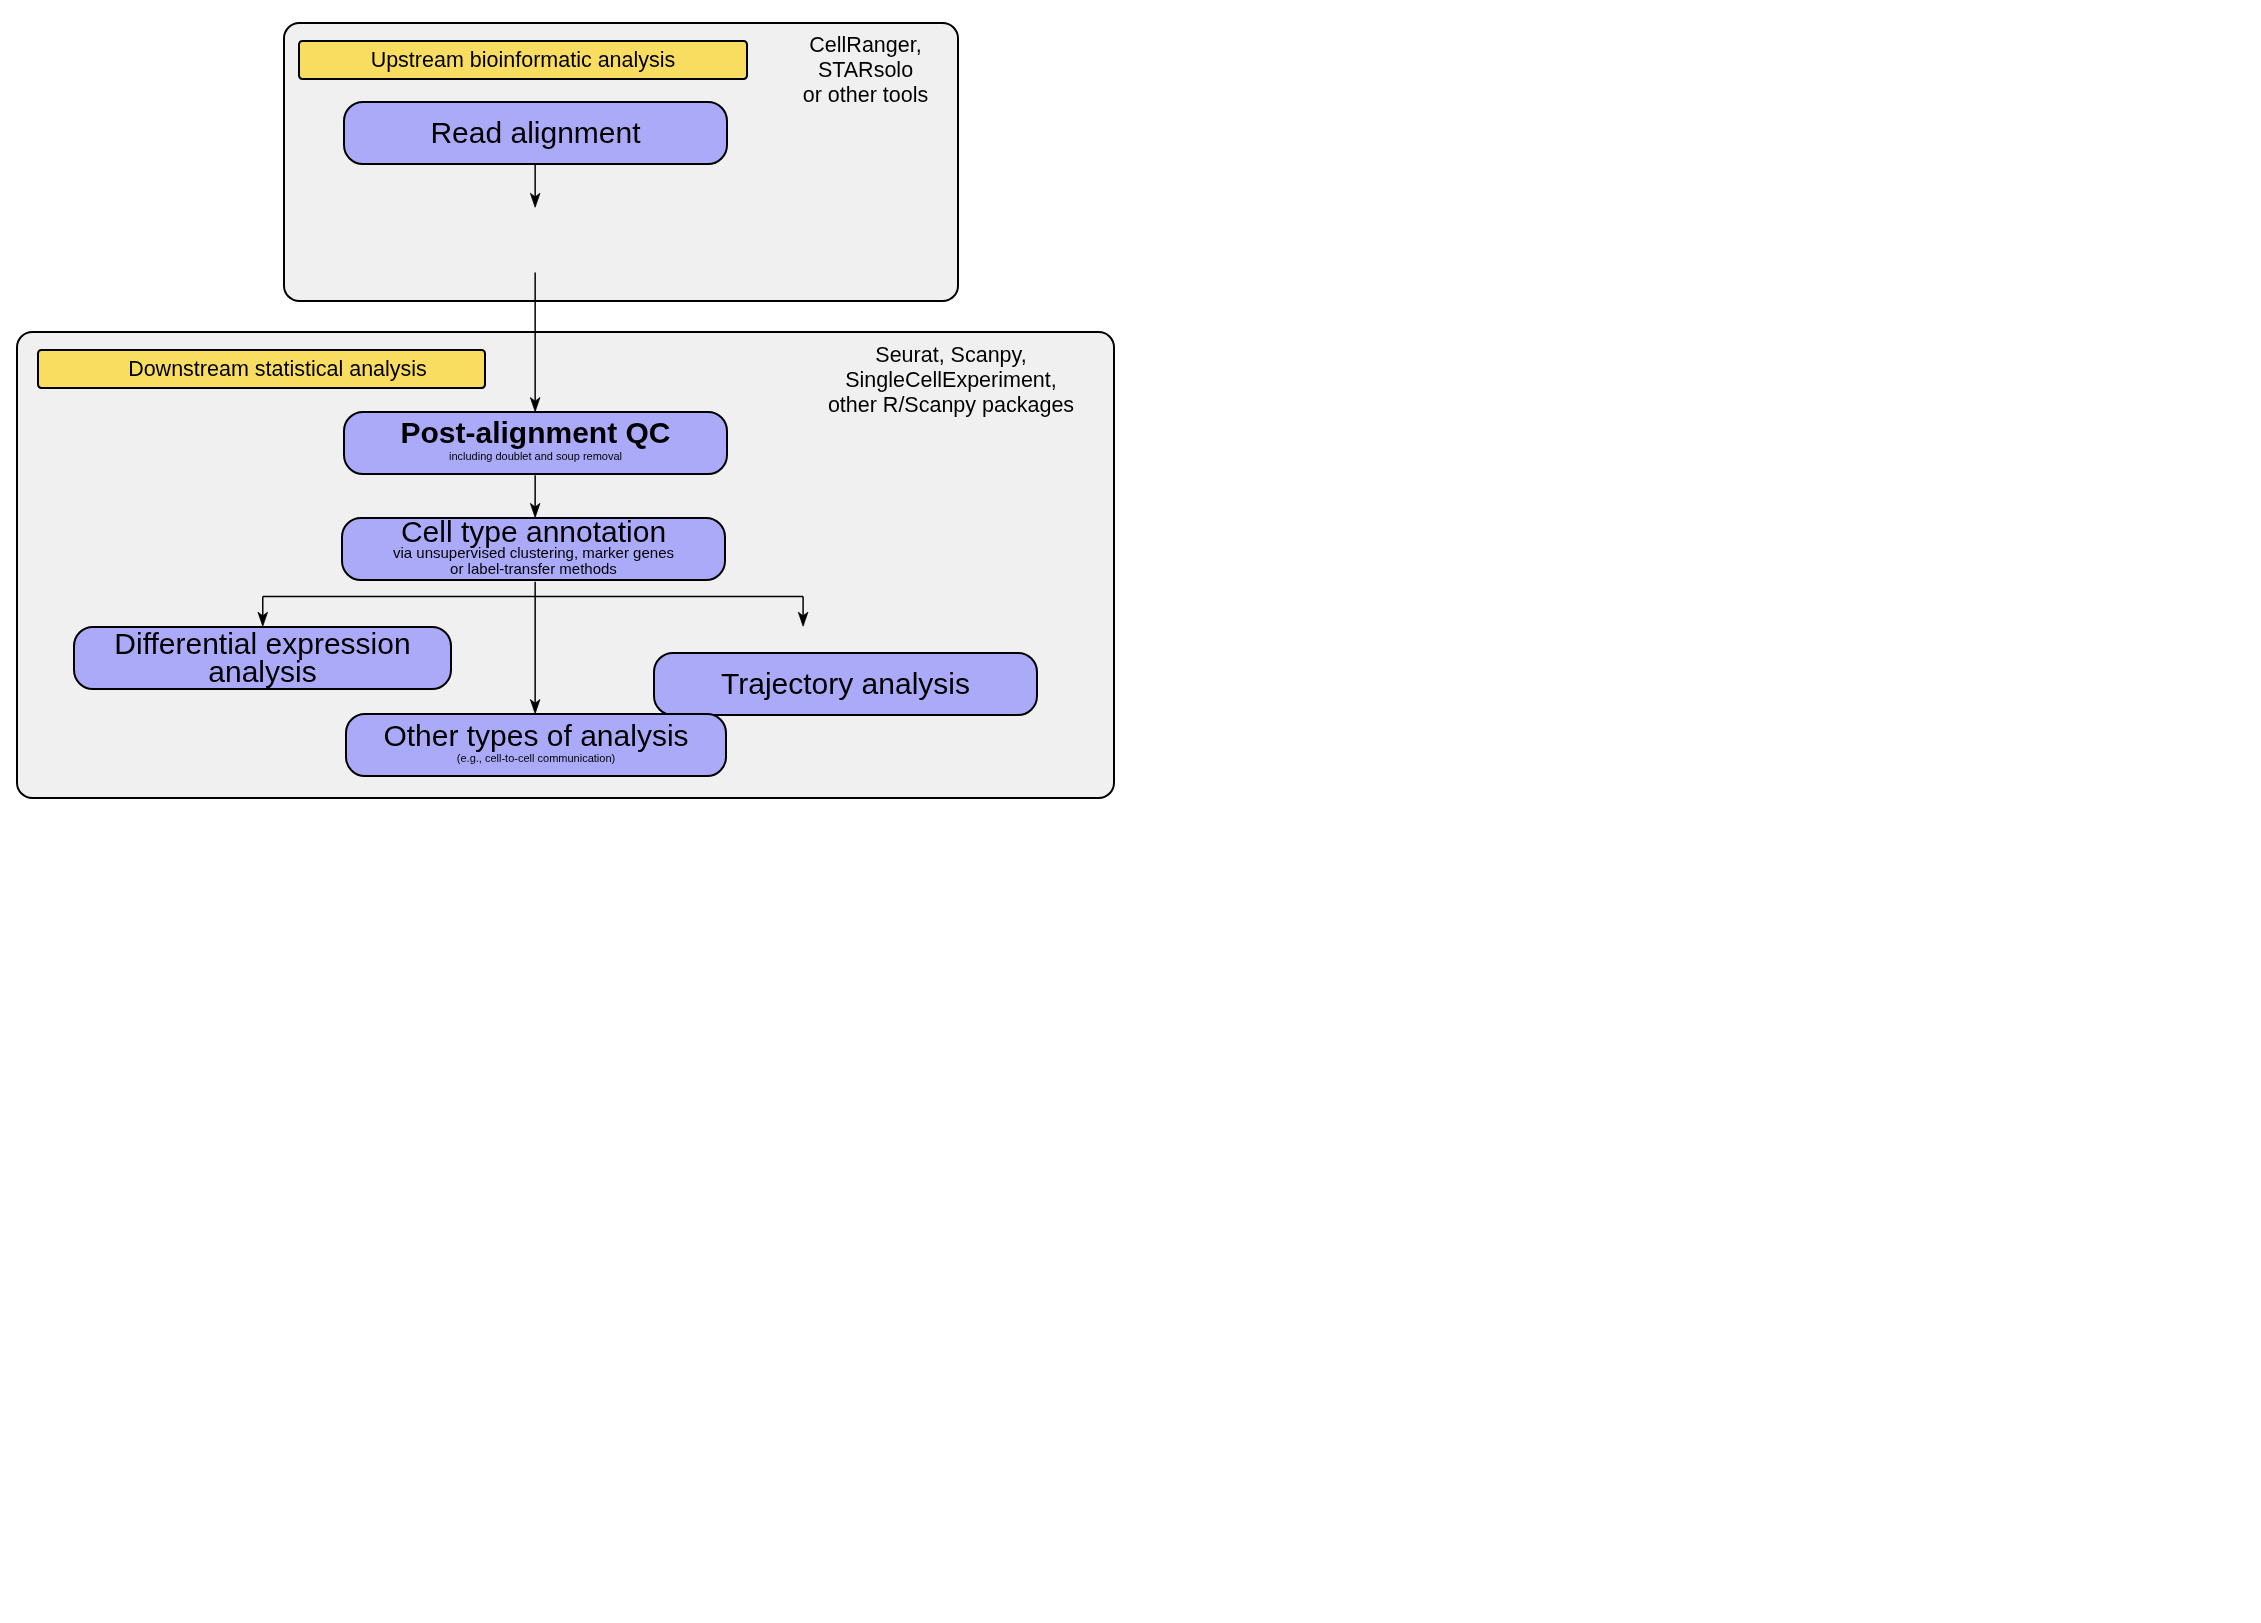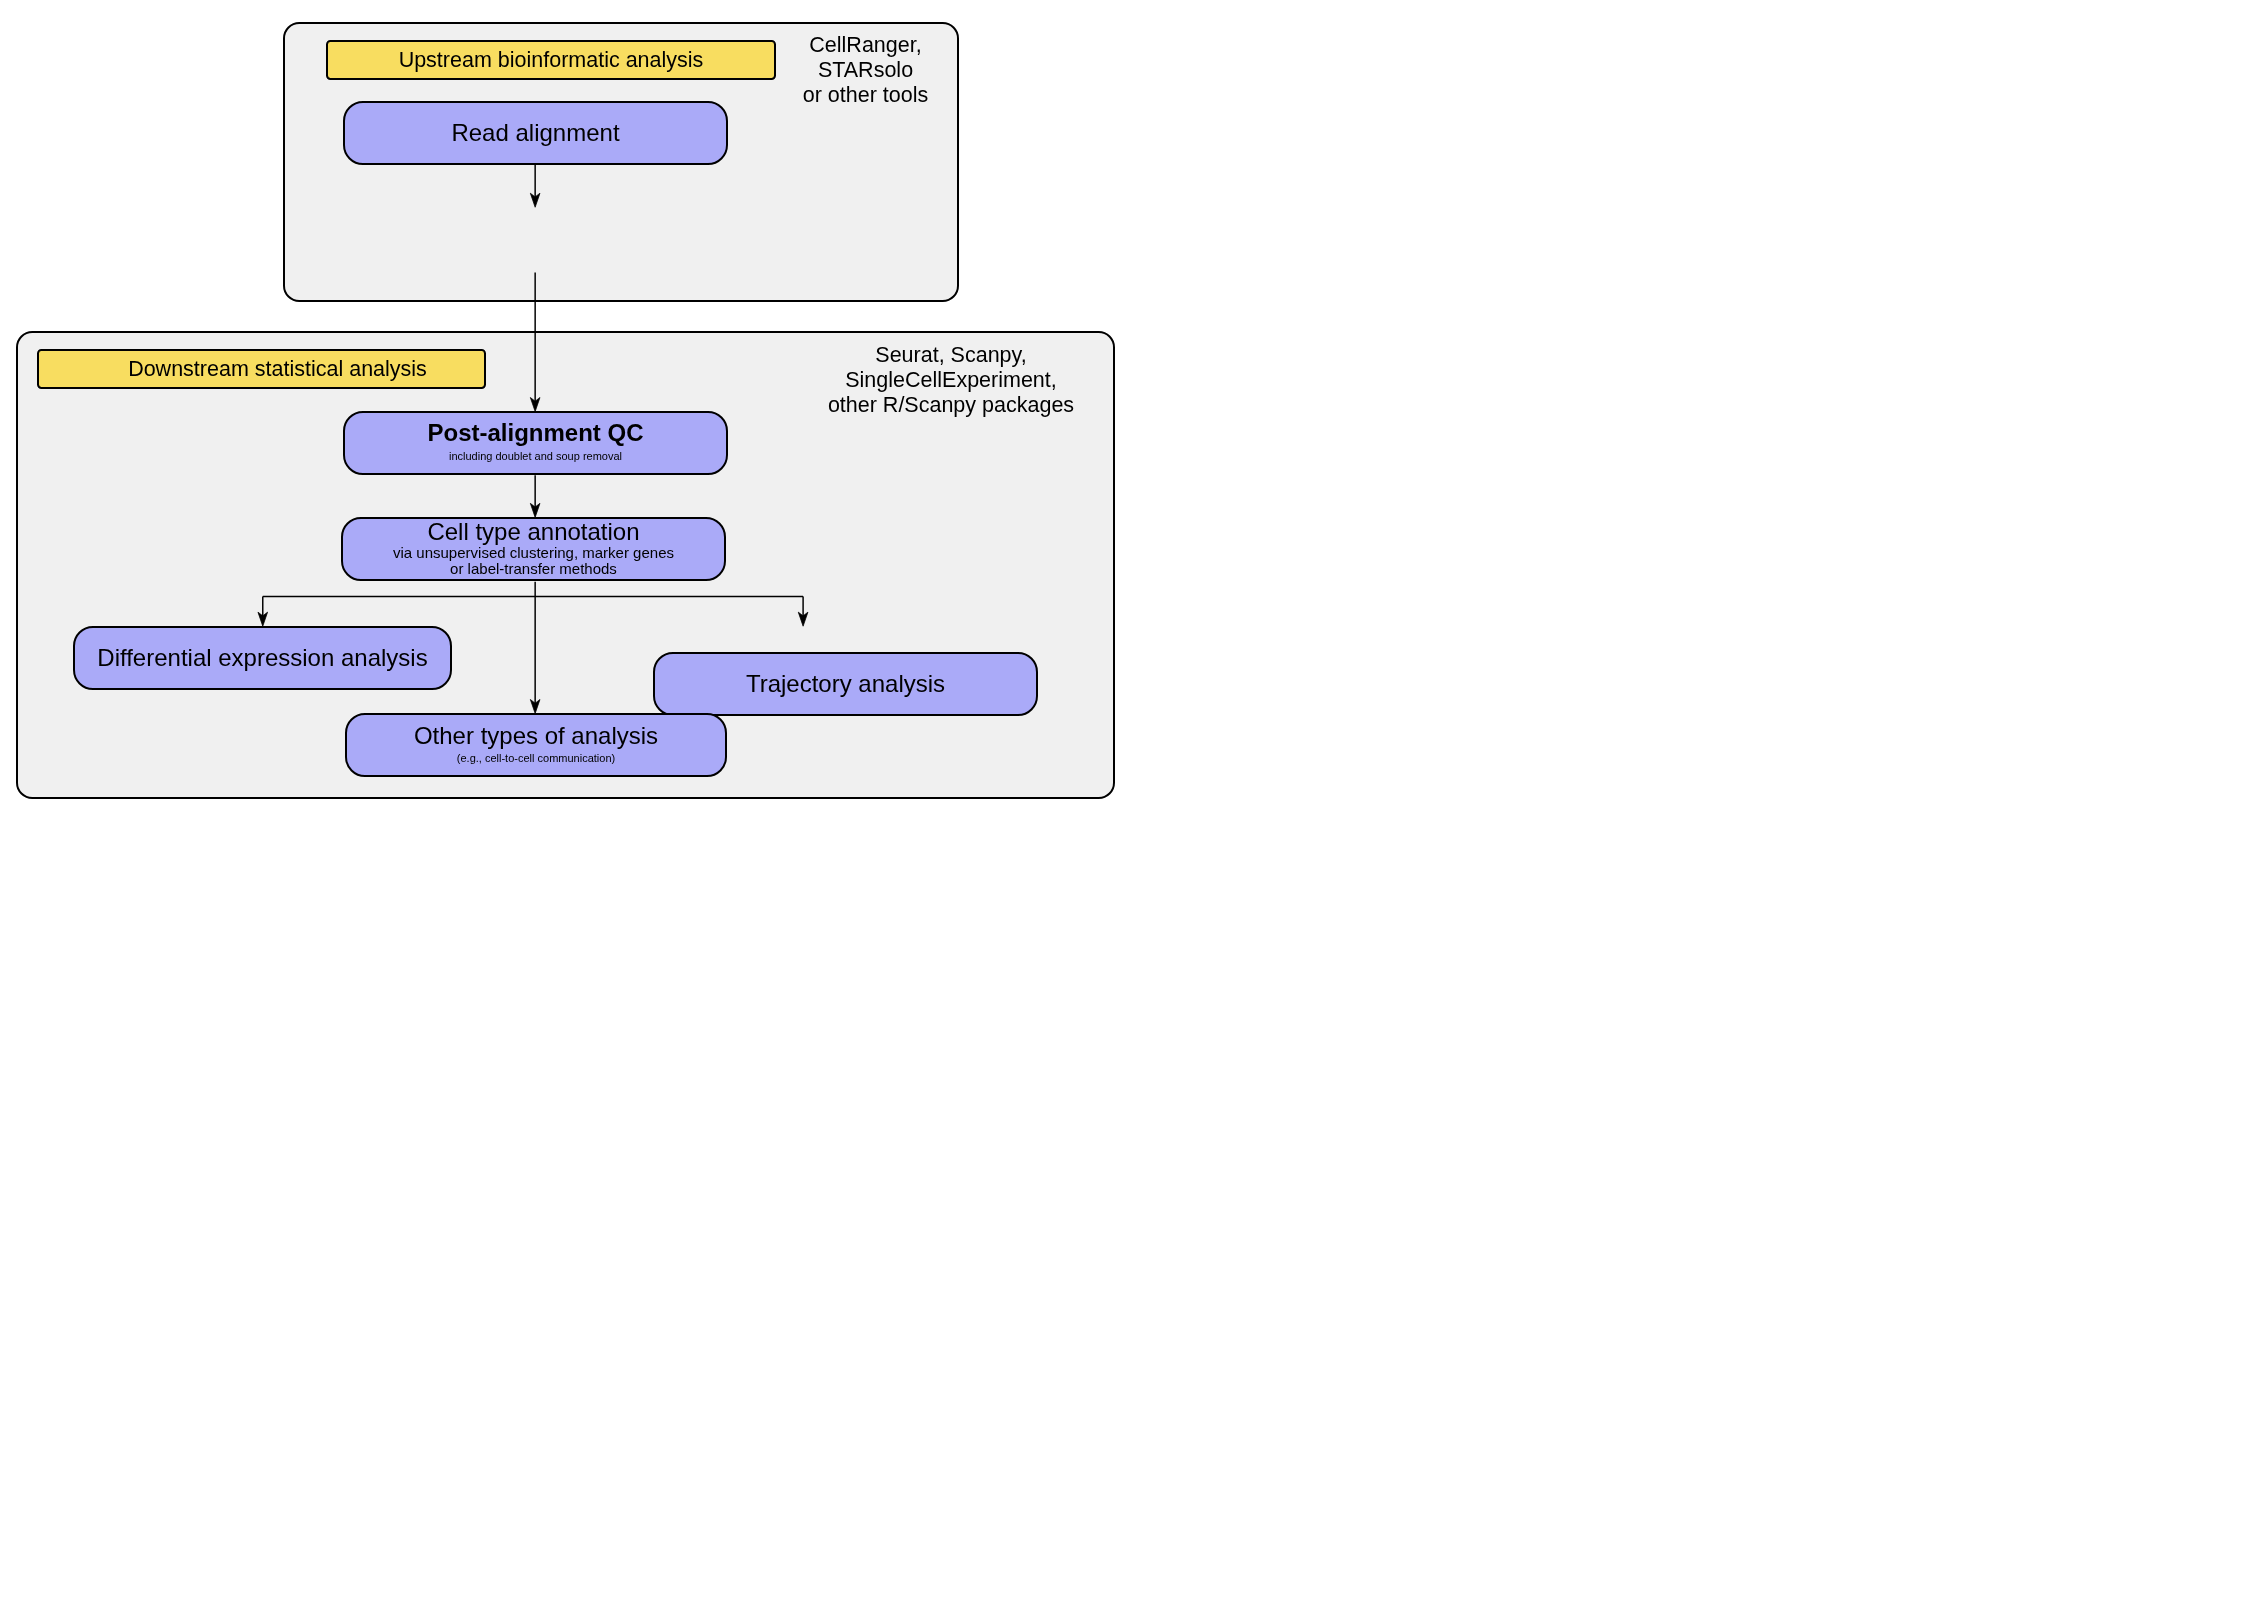--- a/index.html
+++ b/index.html
@@ -46,21 +46,21 @@
     position:absolute;
     background:var(--box-purple);
     border:2.2px solid var(--line-black);
     border-radius:20px;
     box-sizing:border-box;
     display:flex;flex-direction:column;align-items:center;justify-content:center;
     text-align:center;
     z-index:2;
   }
   .node .title{
-    font-size:24px;
+    font-size:30px;
     line-height:28px;
     white-space:pre-line;
     text-align:center;
   }
   .node .subtitle{
     font-size:11px;
     line-height:18px;
     white-space:pre-line;
     margin-top:0.7px;
   }
@@ -98,21 +98,21 @@
 
     <line x1="355" y1="806" x2="1085" y2="806" stroke-width="2"></line>
 
     <line x1="355" y1="806" x2="355" y2="833" stroke-width="2"></line>
     <path class="head" d="M355,846 L348.5,827 L355,832 L361.5,827 Z"></path>
 
     <line x1="1085" y1="806" x2="1085" y2="833" stroke-width="2"></line>
     <path class="head" d="M1085,846 L1078.5,827 L1085,832 L1091.5,827 Z"></path>
   </svg>
 
-  <div class="section-label" style="left:326px;top:40px;width:450px;height:40px;">
+  <div class="section-label" style="left:298px;top:40px;width:450px;height:40px;">
     <span>Upstream bioinformatic analysis</span>
   </div>
 
   <div class="tools-note" style="left:762px;top:33px;width:207px;">CellRanger,
 STARsolo
 or other tools</div>
 
   <div class="node" style="left:343px;top:101px;width:385px;height:64px;">
     <div class="title">Read alignment</div>
   </div>

